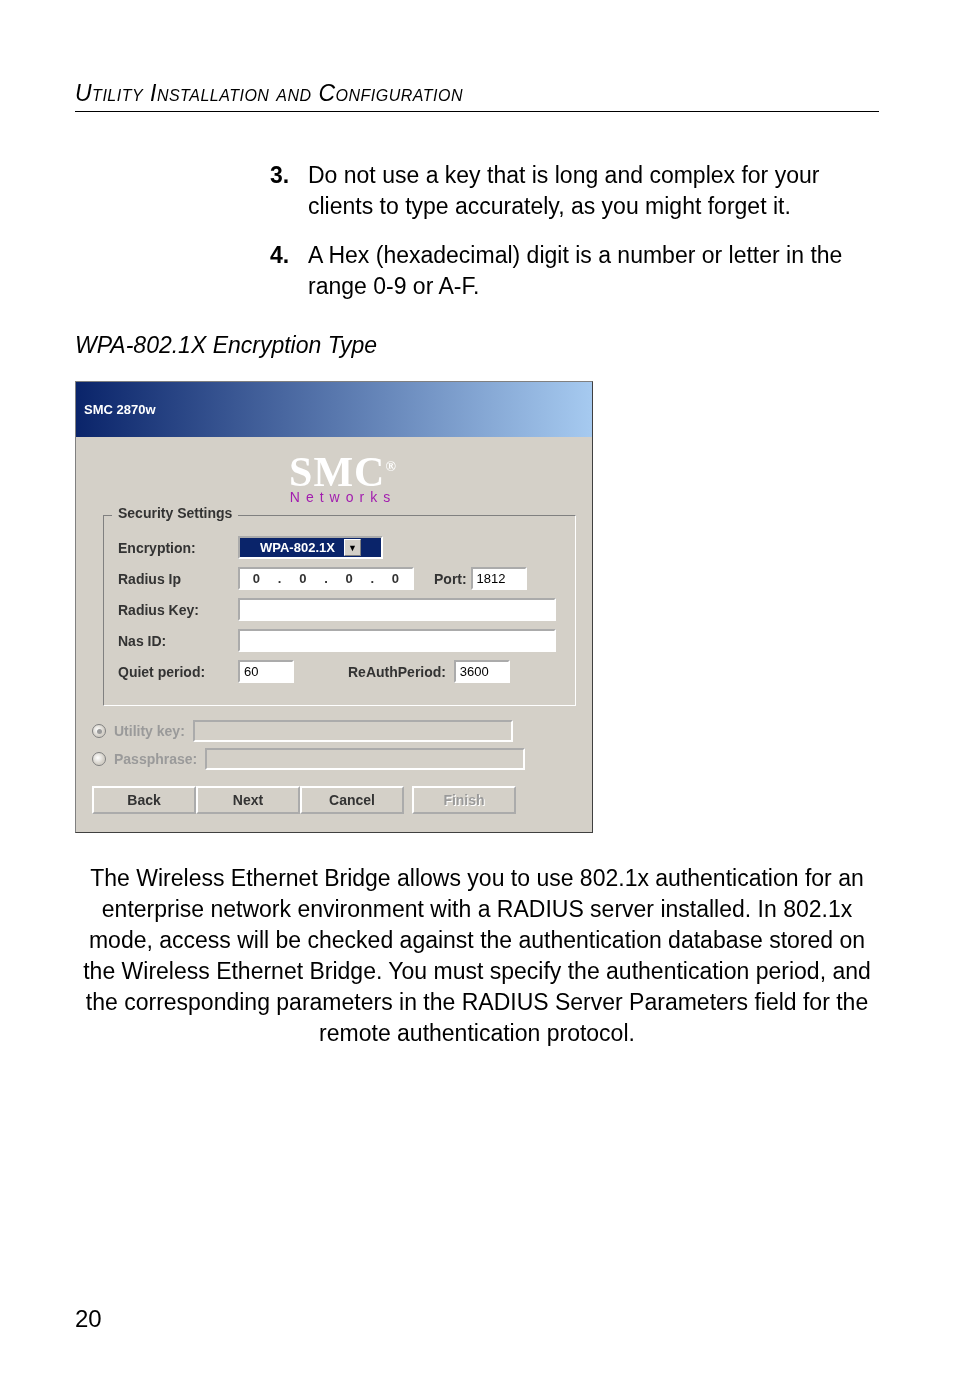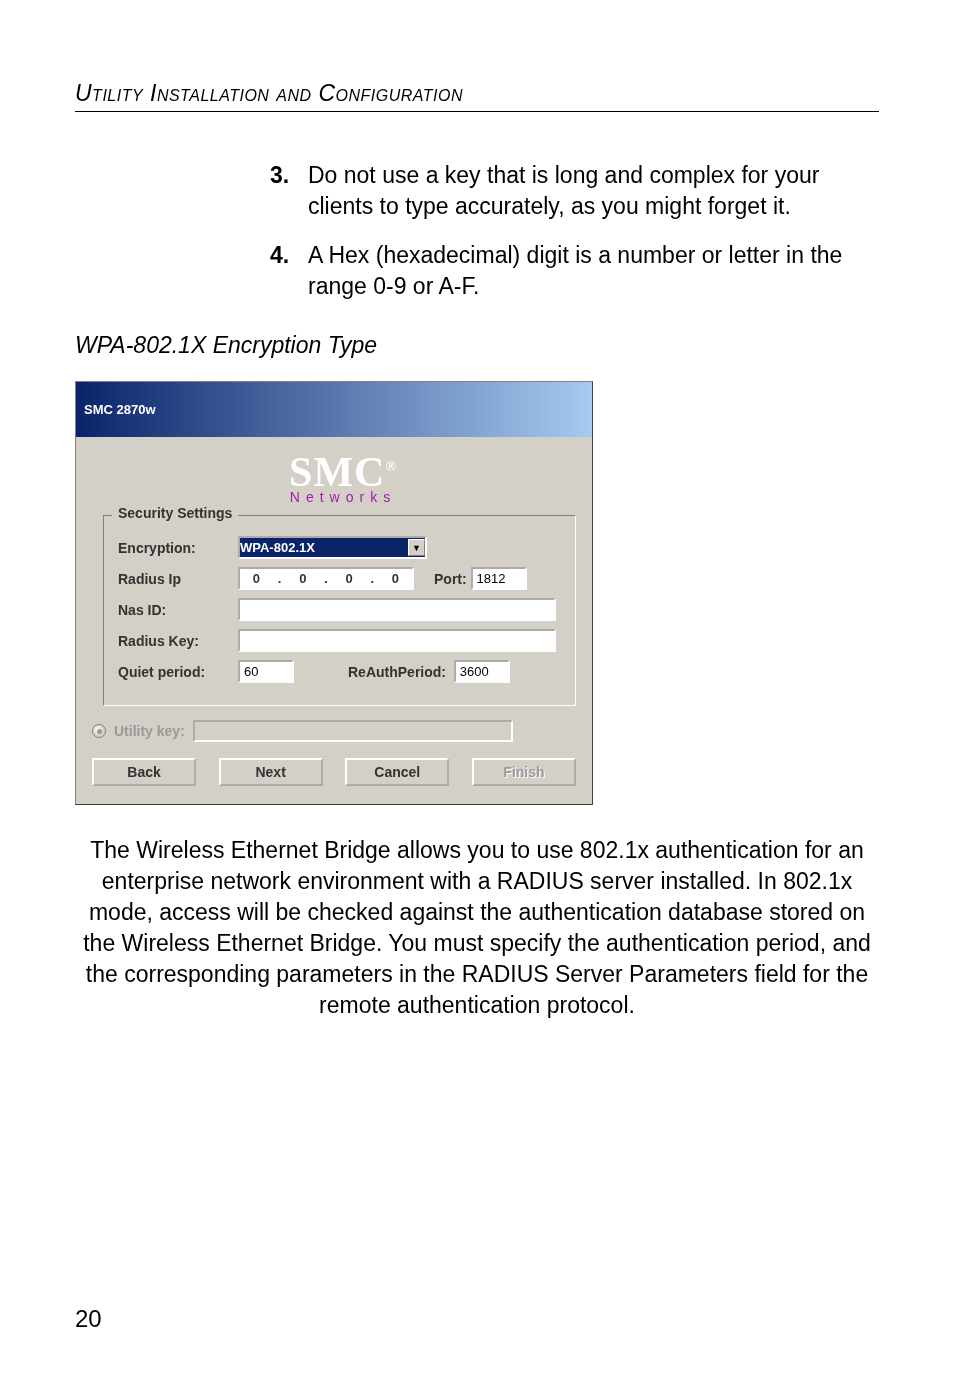--- a/index.html
+++ b/index.html
@@ -119,22 +119,22 @@
       font-size: 13px;
       padding: 0 4px;
     }
     .sel-input {
       border: 2px inset #fff;
       background: #0a246a;
       color: #fff;
       height: 23px;
       font-size: 13px;
       font-weight: bold;
-      padding: 0 0;
-      width: 189px;
+      padding: 0 20px;
+      width: 145px;
       display: inline-flex;
       align-items: center;
       justify-content: space-between;
     }
     .dropdown-btn {
       width: 17px; height: 17px;
       background: #d4d0c8;
       border: 1px solid #fff;
       border-right-color: #808080;
       border-bottom-color: #808080;
@@ -174,35 +174,35 @@
     }
     .disabled-input {
       border: 2px inset #fff;
       background: #d4d0c8;
       height: 22px;
       flex: 1;
       max-width: 320px;
     }
     .btn-row {
       display: flex;
-      gap: 17px;
+      gap: 0;
       padding: 10px 16px 18px 16px;
-      justify-content: space-between;
+      justify-content: flex-start;
     }
     .win-btn {
       width: 104px; height: 28px;
       background: #d4d0c8;
       border: 2px outset #fff;
       font-size: 14px;
       font-weight: bold;
       color: #333;
       display: inline-flex;
       align-items: center; justify-content: center;
     }
-    .win-btn.disabled { color: #9a9a9a; text-shadow: 1px 1px 0 #fff; }
+    .win-btn.disabled { color: #9a9a9a; text-shadow: 1px 1px 0 #fff; margin-left: 8px; }
     .body-para {
       font-size: 23px;
       line-height: 1.35;
       margin-top: 12px;
       text-align: center;
     }
     .page-num {
       position: absolute;
       bottom: 55px;
       left: 75px;
@@ -257,43 +257,48 @@
           <span>.</span>
         <span>0</span>
           <span>.</span>
         <span>0</span>
       </span>
       <span class="port-lbl">Port:</span>&nbsp;
       <input class="win-input short" value="1812" style="">
     </div>
 
     <div class="row">
+      <span class="lbl">Radius Key:</span>
+      <input class="win-input long" value="" style="">
+    </div>
+
+    <div class="row">
       <span class="lbl">Nas ID:</span>
-      <input class="win-input long" value="" style="">
-    </div>
-
-    <div class="row">
-      <span class="lbl">Radius Key:</span>
       <input class="win-input long" value="" style="">
     </div>
 
     <div class="row">
       <span class="lbl">Quiet period:</span>
       <input class="win-input short" value="60" style="">
       <span style="width:54px"></span>
       <span>ReAuthPeriod:</span>&nbsp;&nbsp;
       <input class="win-input short" value="3600" style="">
     </div>
   </div>
 
   <div class="radio-row">
     <span class="radio-dot sel"></span>
     <span class="ghost">Utility key:</span>
     <span class="disabled-input"></span>
   </div>
+  <div class="radio-row">
+    <span class="radio-dot"></span>
+    <span class="ghost">Passphrase:</span>
+    <span class="disabled-input"></span>
+  </div>
 
   <div class="btn-row">
     <span class="win-btn">Back</span>
     <span class="win-btn">Next</span>
     <span class="win-btn">Cancel</span>
     <span class="win-btn disabled">Finish</span>
   </div>
 </div>
 
 <p class="body-para">The Wireless Ethernet Bridge allows you to use 802.1x authentication for an enterprise network environment with a RADIUS server installed. In 802.1x mode, access will be checked against the authentication database stored on the Wireless Ethernet Bridge. You must specify the authentication period, and the corresponding parameters in the RADIUS Server Parameters field for the remote authentication protocol.</p>

